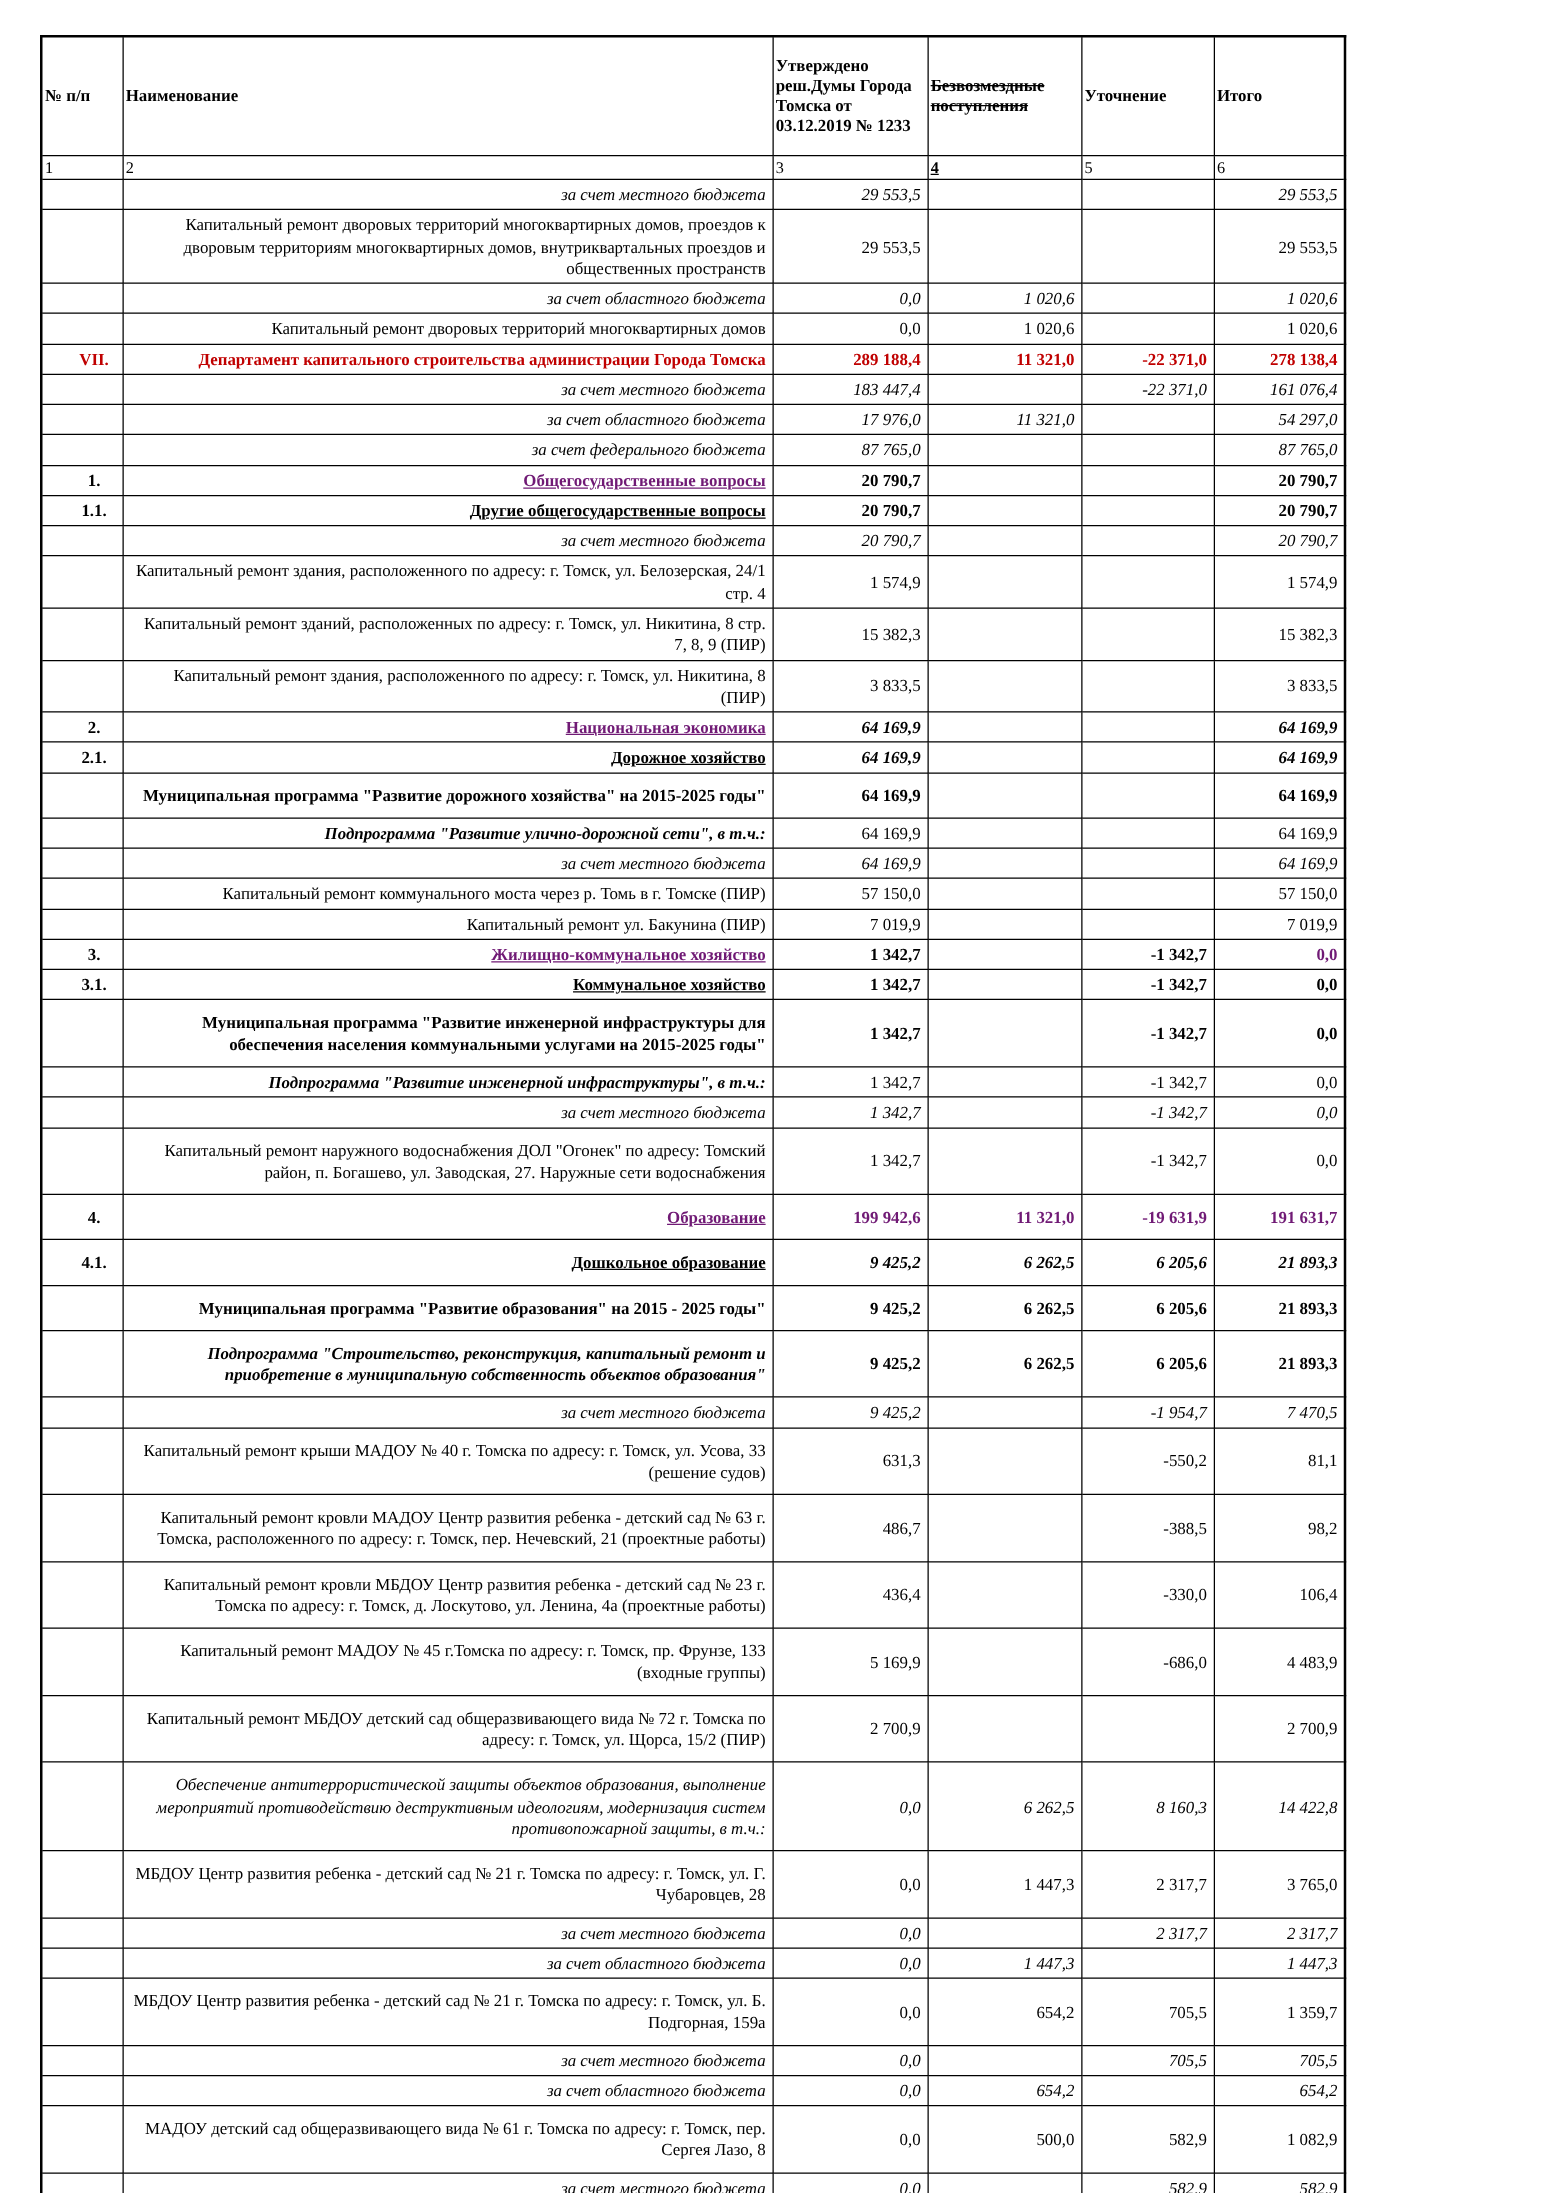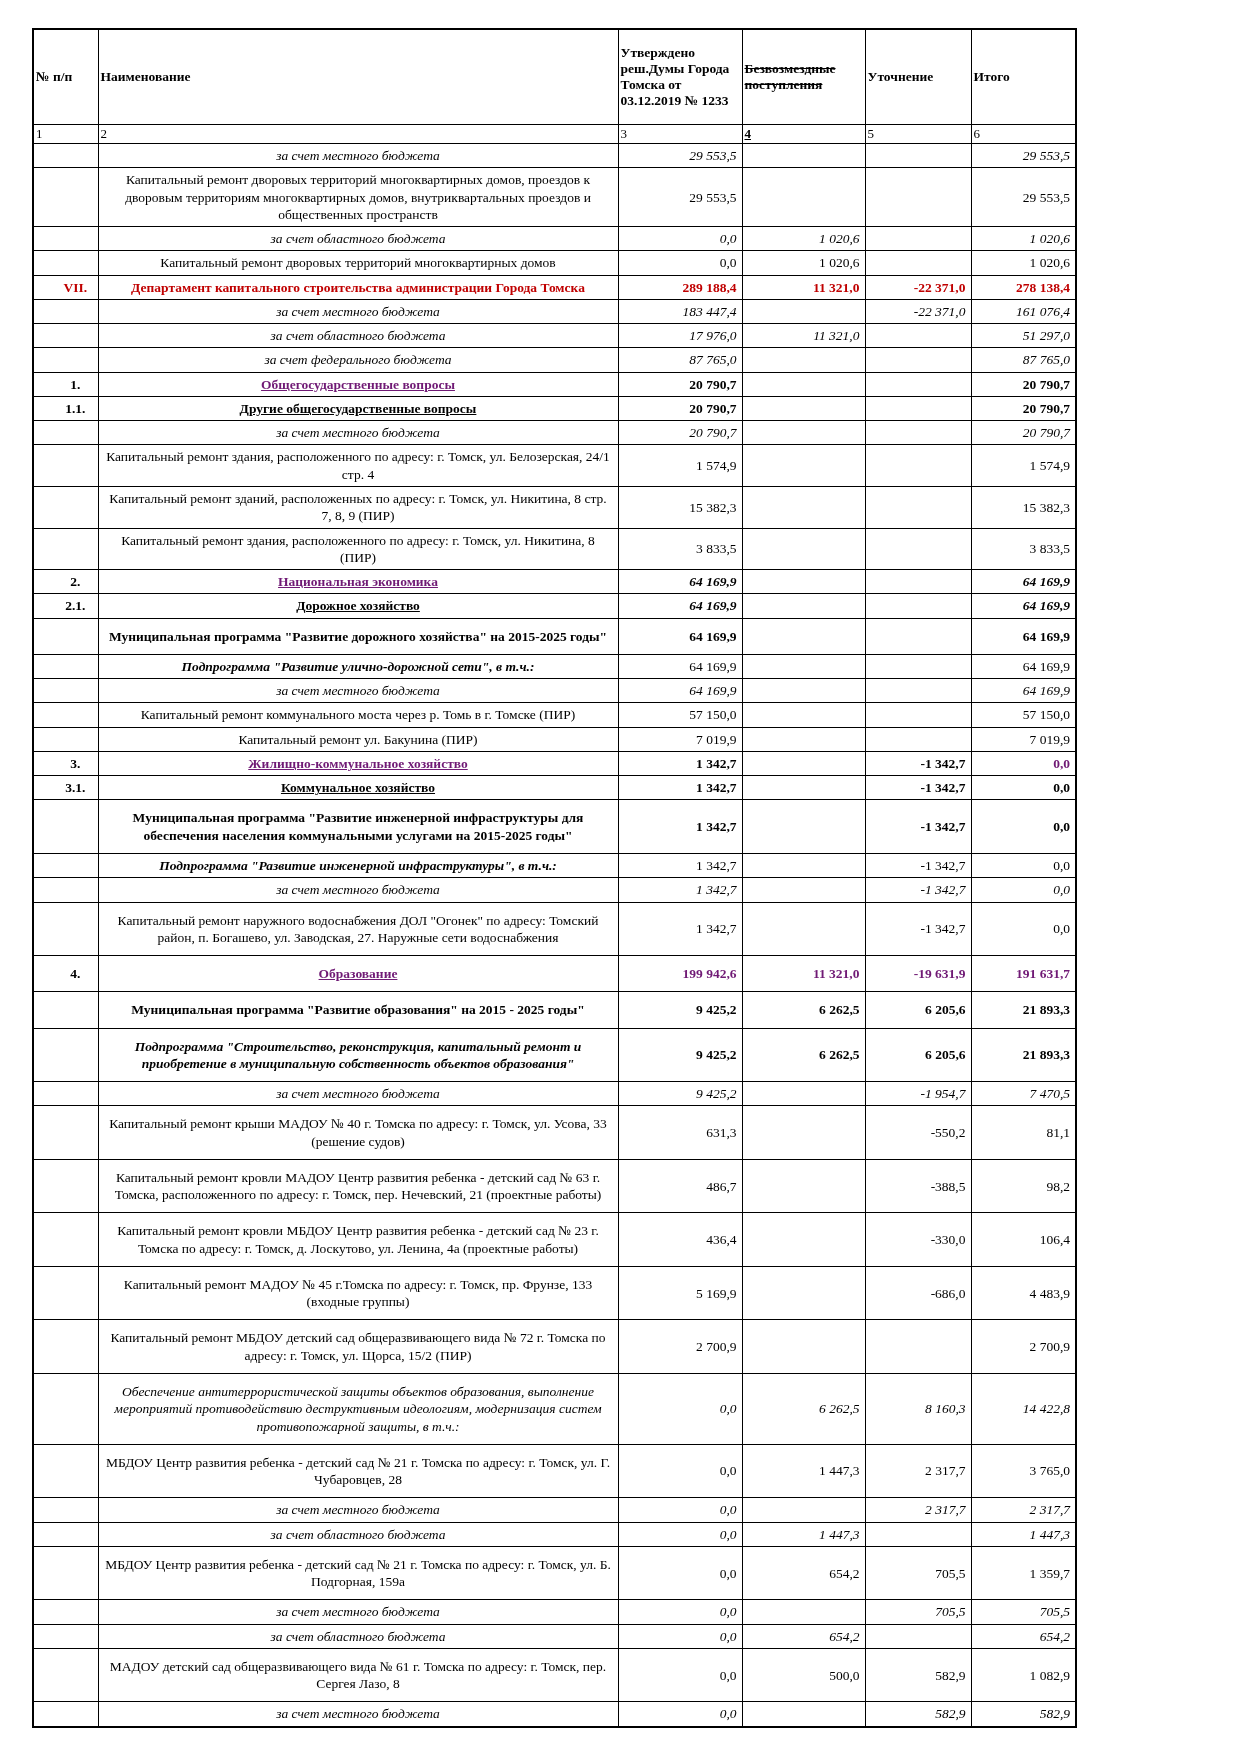--- a/index.html
+++ b/index.html
@@ -37,21 +37,21 @@
 
   tbody td {
     font-size: 13.5px;
     line-height: 1.28;
     vertical-align: middle;
     padding: 3px 5px;
   }
   tbody tr.tall td { padding-top: 9px; padding-bottom: 9px; }
 
   .cnum  { text-align: center; padding-left: 24px; }
-  .cname { text-align: center; }
+  .cname { text-align: right; }
   .cval  { text-align: right; }
 
   .it { font-style: italic; }
   .b  { font-weight: bold; }
   .bi { font-weight: bold; font-style: italic; }
   .bu { font-weight: bold; text-decoration: underline; }
   .blue { color: #701a75; }
   .red  { color: #C00000; }
   .strike { text-decoration: line-through; margin-left: 36px; }
 </style>
@@ -134,21 +134,21 @@
           <td class="cval it"></td>
           <td class="cval it">-22 371,0</td>
           <td class="cval it">161 076,4</td>
         </tr>
         <tr>
           <td class="cnum"></td>
           <td class="cname it">за счет областного бюджета</td>
           <td class="cval it">17 976,0</td>
           <td class="cval it">11 321,0</td>
           <td class="cval it"></td>
-          <td class="cval it">51 297,0</td>
+          <td class="cval it">54 297,0</td>
         </tr>
         <tr>
           <td class="cnum"></td>
           <td class="cname it">за счет федерального бюджета</td>
           <td class="cval it">87 765,0</td>
           <td class="cval it"></td>
           <td class="cval it"></td>
           <td class="cval it">87 765,0</td>
         </tr>
         <tr>
@@ -305,20 +305,28 @@
         </tr>
         <tr class="tall">
           <td class="cnum b">4.</td>
           <td class="cname bu blue">Образование</td>
           <td class="cval b blue">199 942,6</td>
           <td class="cval b blue">11 321,0</td>
           <td class="cval b blue">-19 631,9</td>
           <td class="cval b blue">191 631,7</td>
         </tr>
         <tr class="tall">
+          <td class="cnum b">4.1.</td>
+          <td class="cname bu">Дошкольное образование</td>
+          <td class="cval bi">9 425,2</td>
+          <td class="cval bi">6 262,5</td>
+          <td class="cval bi">6 205,6</td>
+          <td class="cval bi">21 893,3</td>
+        </tr>
+        <tr class="tall">
           <td class="cnum"></td>
           <td class="cname b">Муниципальная программа "Развитие образования" на 2015 - 2025 годы"</td>
           <td class="cval b">9 425,2</td>
           <td class="cval b">6 262,5</td>
           <td class="cval b">6 205,6</td>
           <td class="cval b">21 893,3</td>
         </tr>
         <tr class="tall">
           <td class="cnum"></td>
           <td class="cname bi">Подпрограмма "Строительство, реконструкция, капитальный ремонт и приобретение в муниципальную собственность объектов образования"</td>

